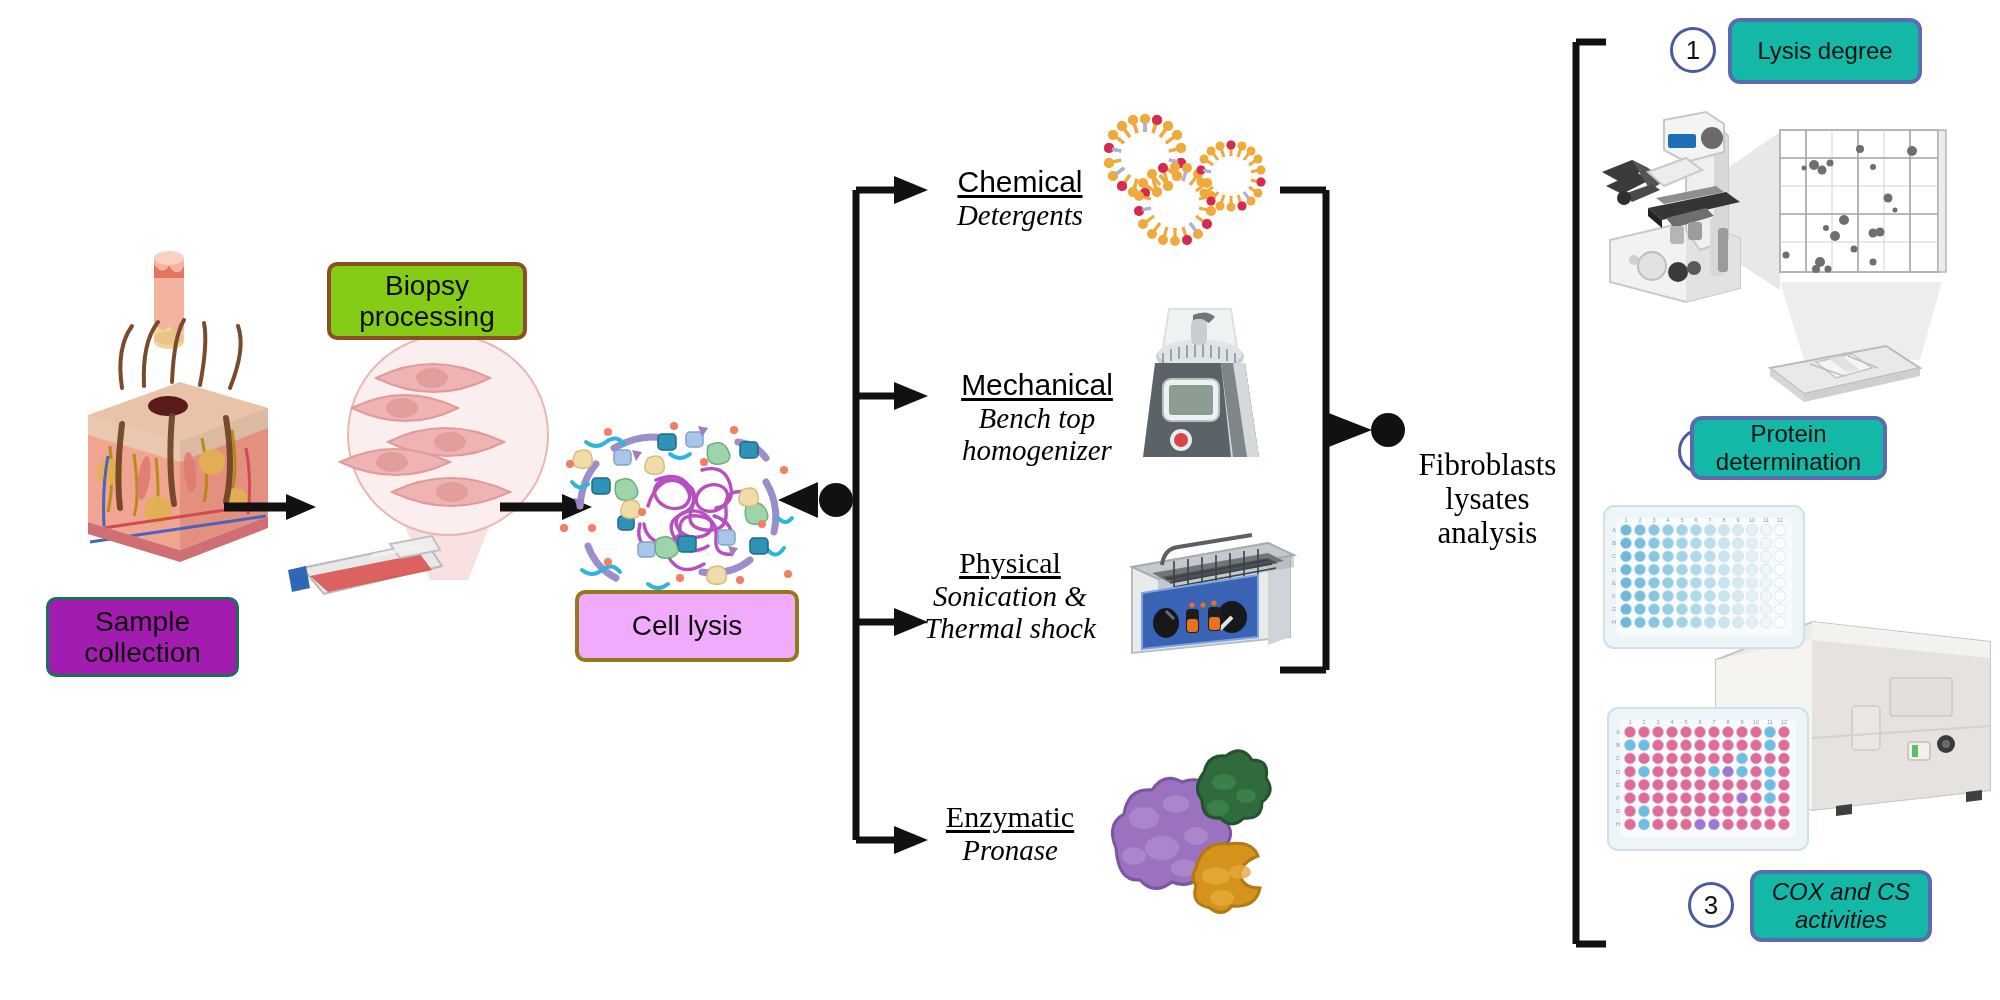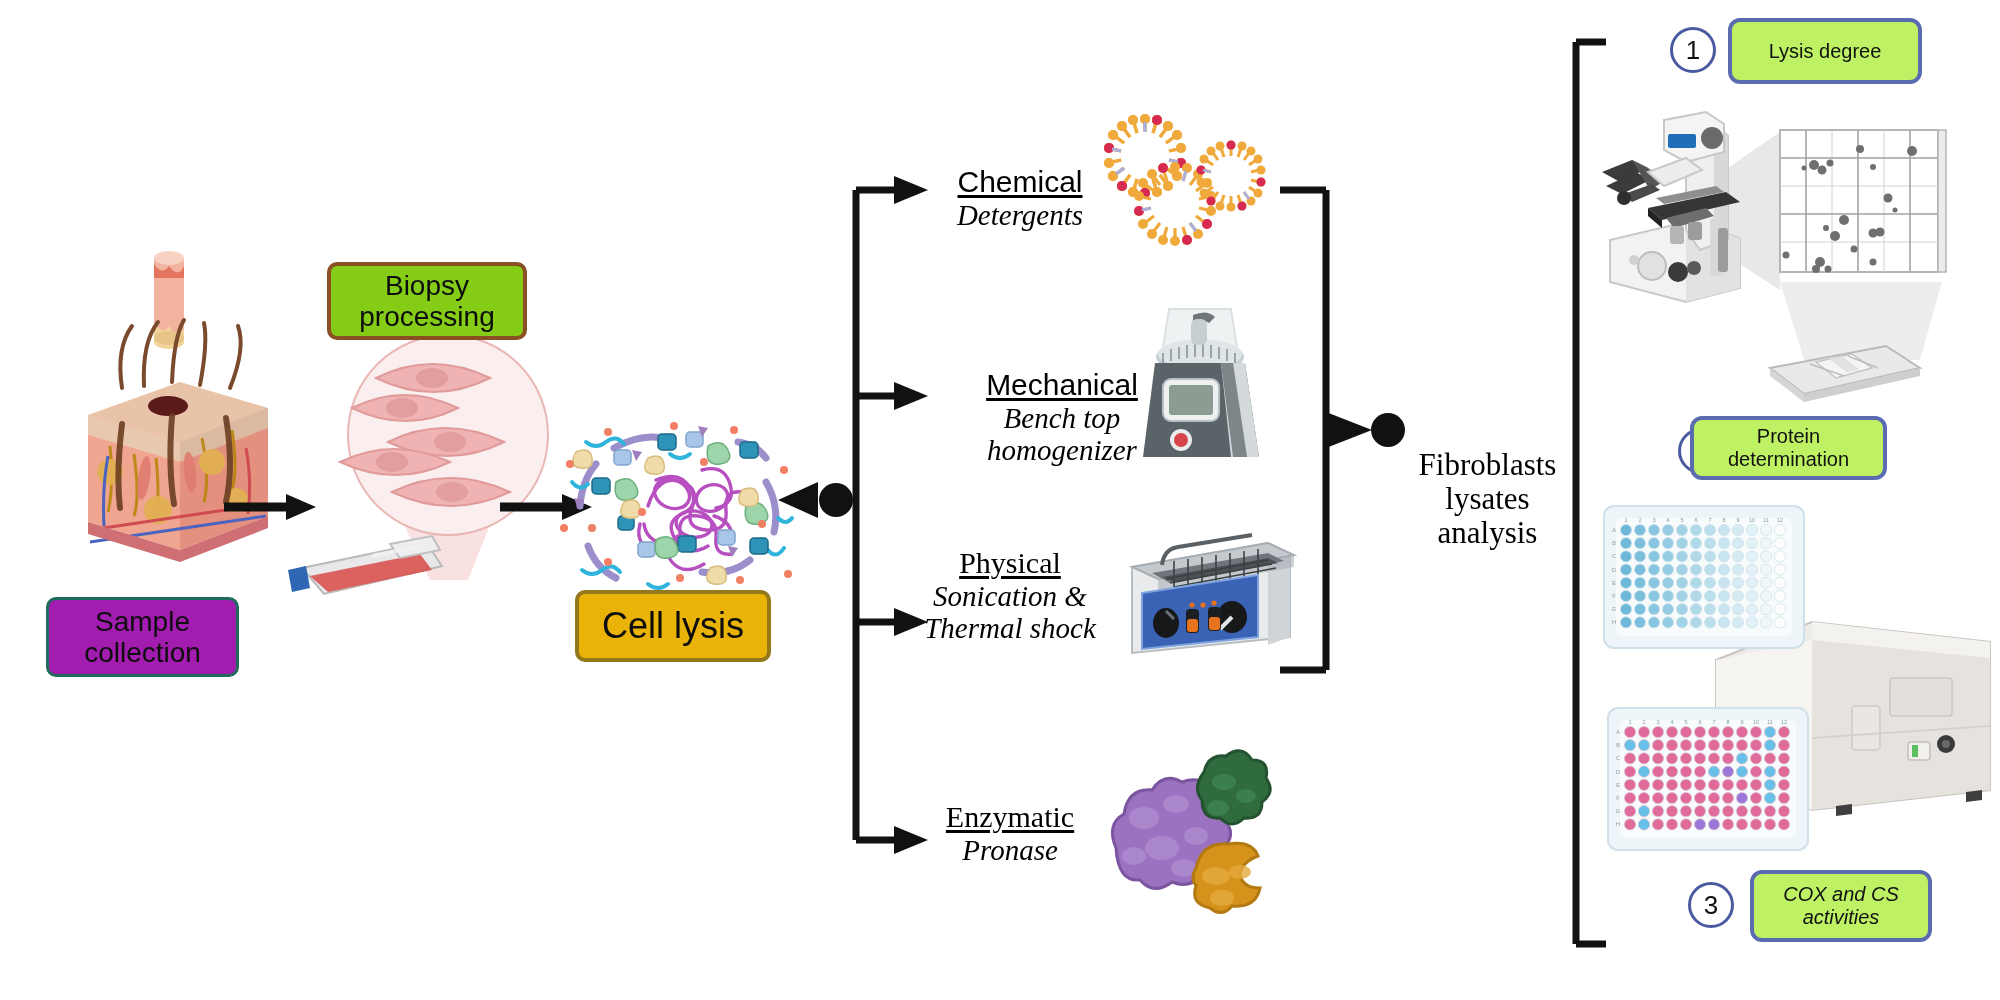--- a/index.html
+++ b/index.html
@@ -11,28 +11,28 @@
   .labelbox{
     position:absolute;display:flex;align-items:center;justify-content:center;
     text-align:center;border-radius:10px;border-style:solid;
     font-family:"Liberation Sans",sans-serif;color:#0d0d0d;line-height:1.12;
     box-sizing:border-box;
   }
   .lb-sample{background:#a21caf;border-color:#1f6b5c;border-width:3px;
     left:46px;top:597px;width:193px;height:80px;font-size:28px;}
   .lb-biopsy{background:#84cc16;border-color:#8a4f22;border-width:4px;
     left:327px;top:262px;width:200px;height:78px;font-size:28px;}
-  .lb-lysis{background:#eab308;border-color:#94781c;border-width:4px;
-    left:575px;top:590px;width:196px;height:72px;font-size:36px;}
+  .lb-lysis{background:#f0abfc;border-color:#94781c;border-width:4px;
+    left:575px;top:590px;width:224px;height:72px;font-size:28px;}
 
   .resbox{
     position:absolute;display:flex;align-items:center;justify-content:center;
-    text-align:center;background:#bef264;border:4px solid #5b6bb0;border-radius:12px;
+    text-align:center;background:#14b8a6;border:4px solid #5b6bb0;border-radius:12px;
     font-family:"Liberation Sans",sans-serif;color:#111;line-height:1.15;
-    font-size:20px;box-sizing:border-box;
+    font-size:24px;box-sizing:border-box;
   }
   .rb1{left:1728px;top:18px;width:194px;height:66px;}
   .rb2{left:1690px;top:416px;width:197px;height:64px;}
   .rb3{left:1750px;top:870px;width:182px;height:72px;font-style:italic;}
 
   .numcircle{
     position:absolute;width:46px;height:46px;border-radius:50%;
     border:3px solid #4a5aa0;background:#fff;color:#111;
     display:flex;align-items:center;justify-content:center;
     font-size:26px;font-family:"Liberation Sans",sans-serif;box-sizing:border-box;
@@ -42,21 +42,21 @@
   .nc3{left:1688px;top:882px;}
 
   
   .branch{position:absolute;text-align:center;color:#000;}
   .branch .head{font-family:Liberation Sans, sans-serif;font-size:30px;
     text-decoration:underline;text-underline-offset:3px;white-space:nowrap;}
   .branch .head.serif{font-family:"Liberation Serif",serif;}
   .branch .sub{font-family:"Liberation Serif",serif;font-style:italic;
     font-size:29px;line-height:1.12;white-space:nowrap;}
   .b1{left:930px;top:165px;width:180px;}
-  .b2{left:967px;top:368px;width:190px;}
+  .b2{left:942px;top:368px;width:190px;}
   .b3{left:900px;top:546px;width:220px;}
   .b4{left:920px;top:800px;width:180px;}
 
   .fibro{position:absolute;left:1400px;top:448px;width:175px;text-align:center;
     font-family:"Liberation Serif",serif;font-size:31px;line-height:1.1;color:#000;}
 
   
   svg{display:block;overflow:visible;}
 </style>
 </head>

